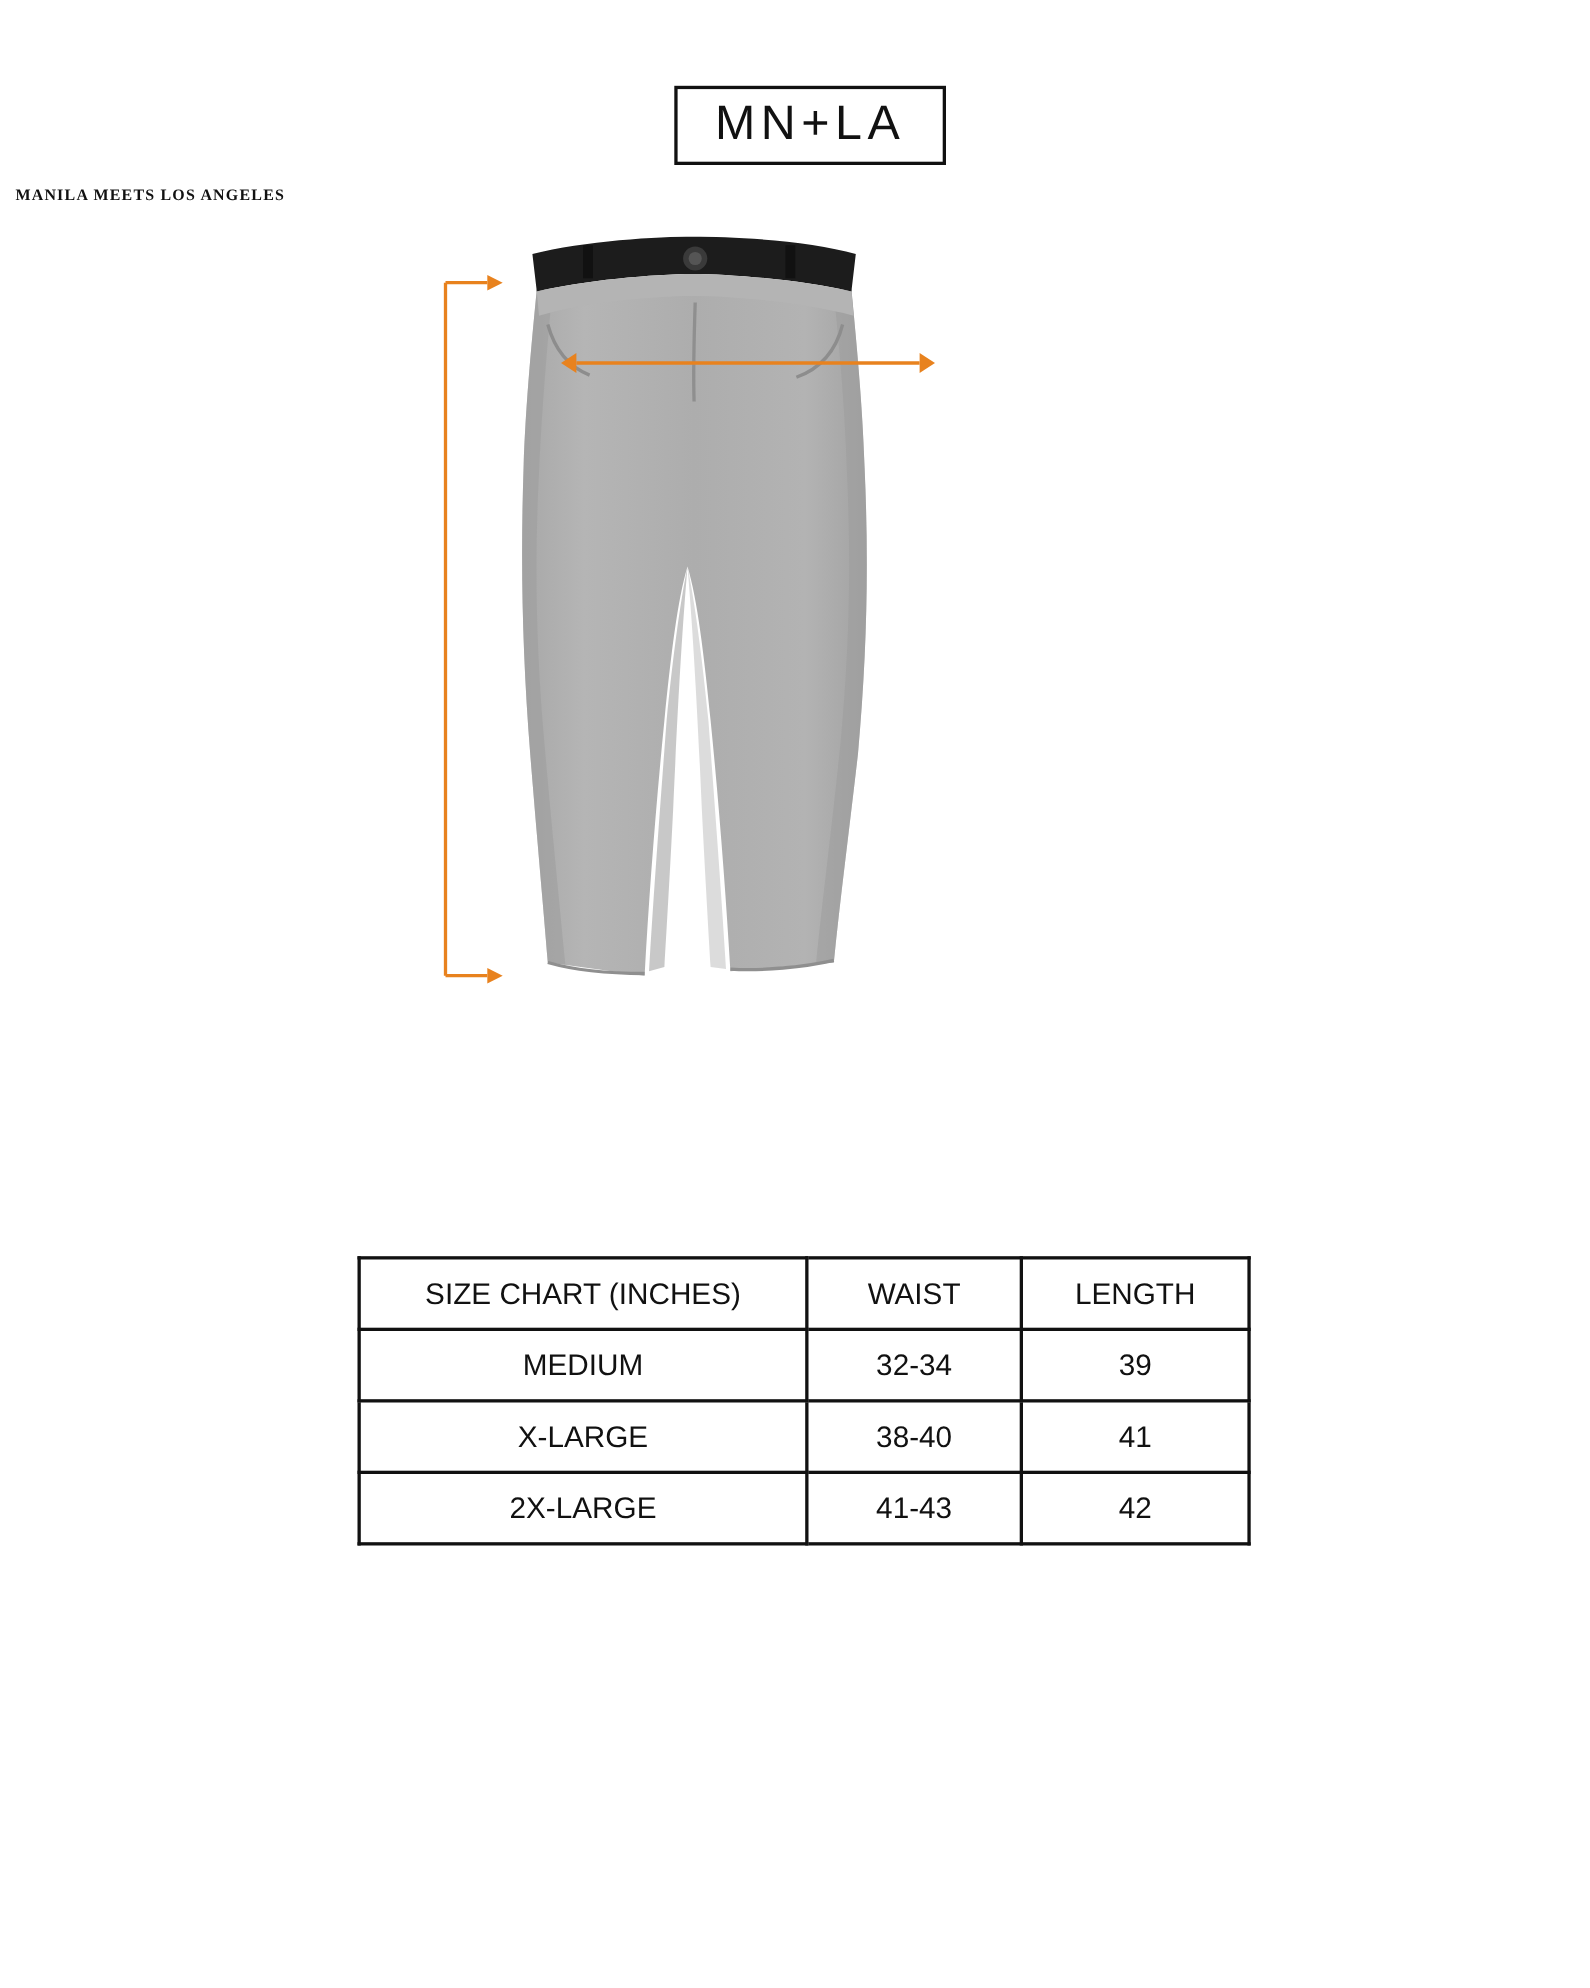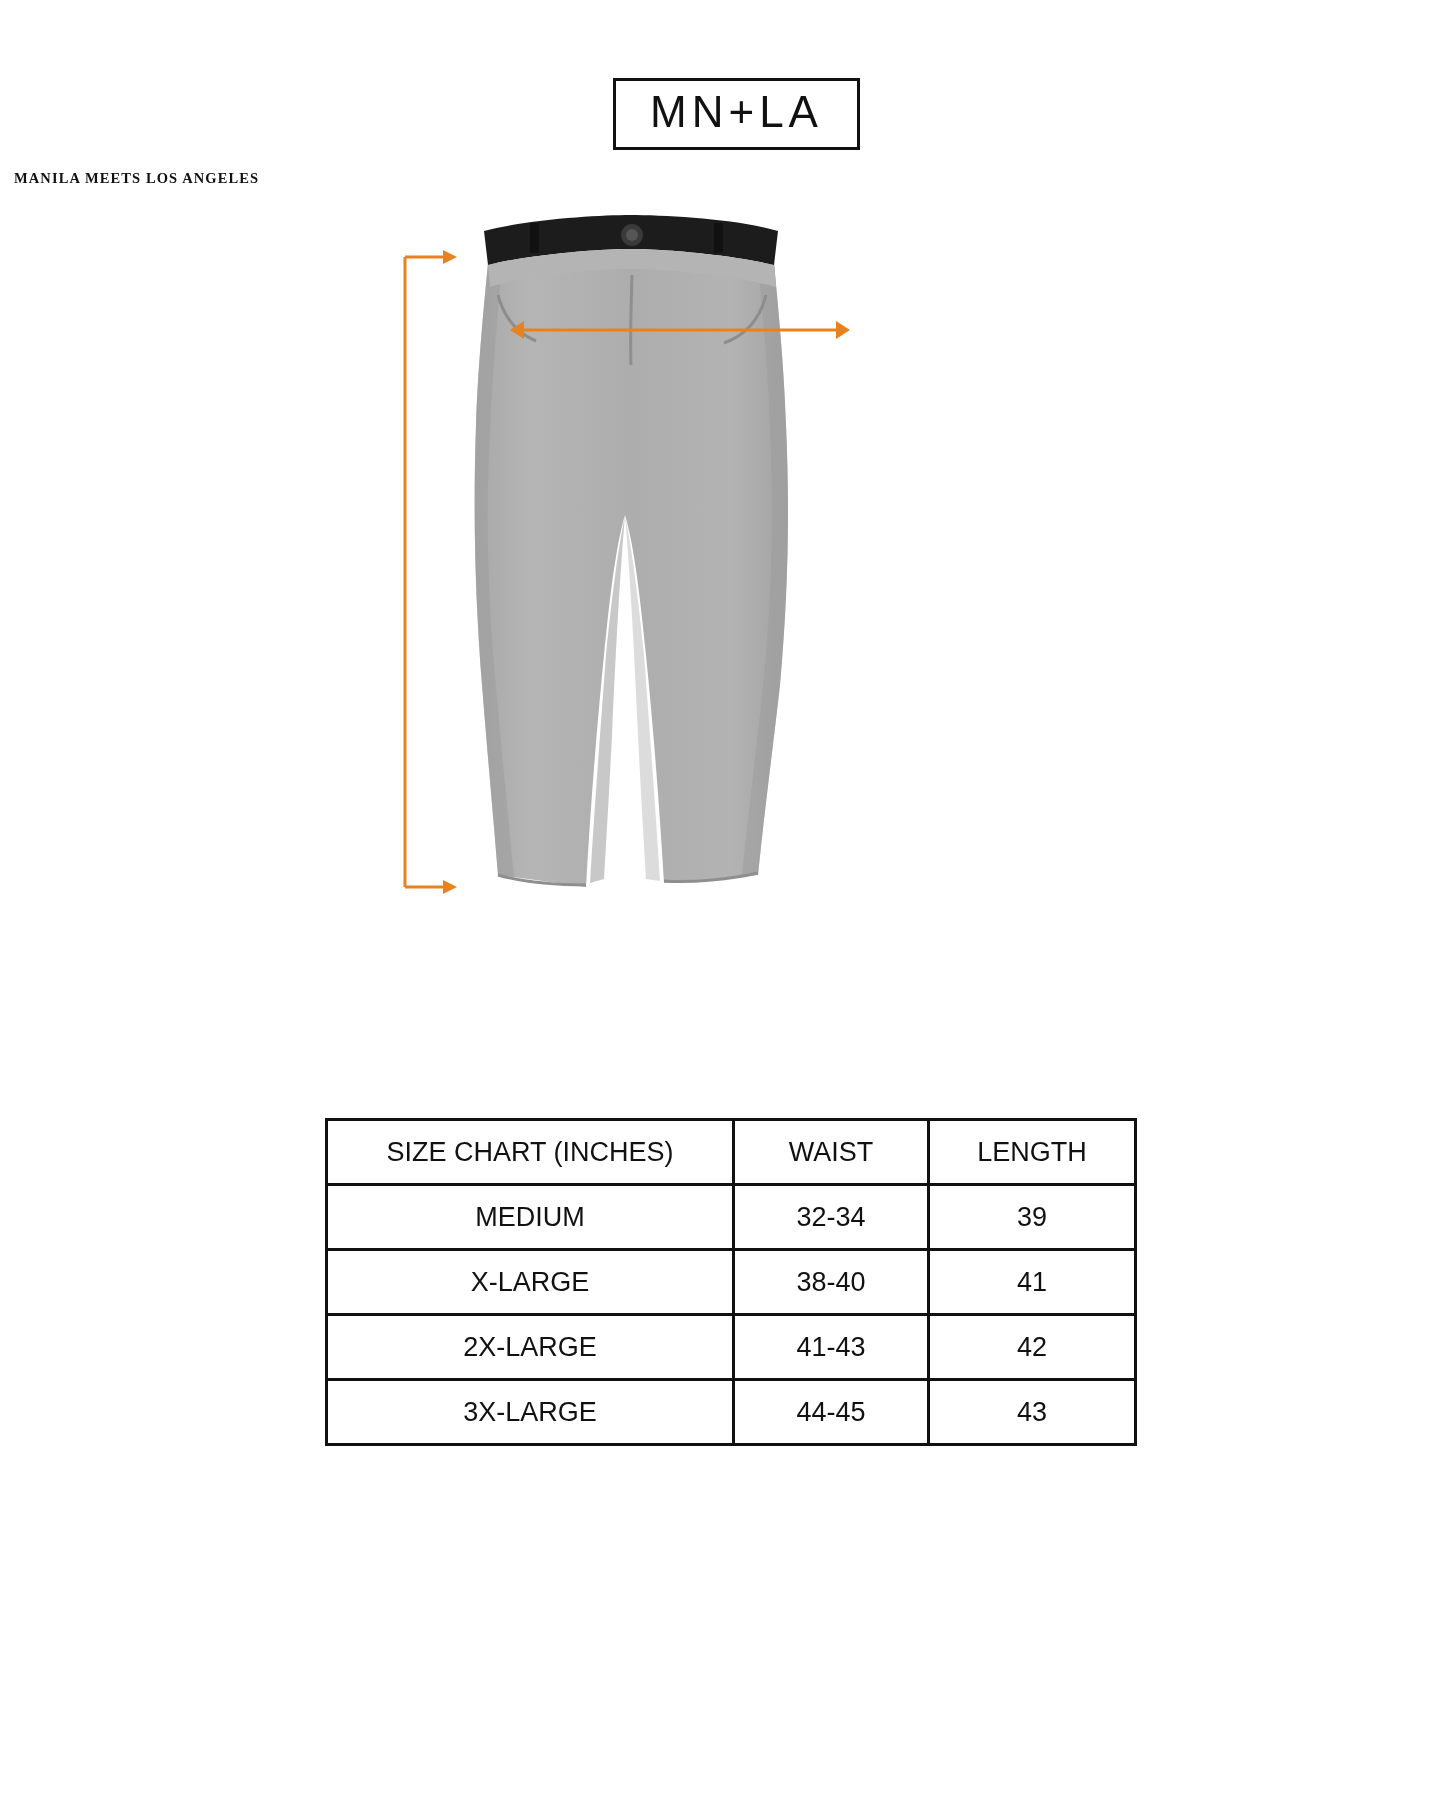--- a/index.html
+++ b/index.html
@@ -66,21 +66,21 @@
   .arrow-svg {
     position: absolute;
     left: 395px;
     top: 0;
   }
 
   
   .table-wrap {
     position: absolute;
     left: 325px;
-    top: 1118px;
+    top: 1142px;
     width: 800px;
   }
   table.size-chart {
     border-collapse: collapse;
     width: 800px;
     table-layout: fixed;
   }
   table.size-chart td {
     border: 3px solid #111111;
     text-align: center;
@@ -197,20 +197,15 @@
       <tr>
         <td class="col-label">X-LARGE</td>
         <td class="col-waist">38-40</td>
         <td class="col-length">41</td>
       </tr>
       <tr>
         <td class="col-label">2X-LARGE</td>
         <td class="col-waist">41-43</td>
         <td class="col-length">42</td>
       </tr>
-      <tr>
-        <td class="col-label">3X-LARGE</td>
-        <td class="col-waist">44-45</td>
-        <td class="col-length">43</td>
-      </tr>
     </tbody>
   </table>
 </div>
 
 </body></html>

